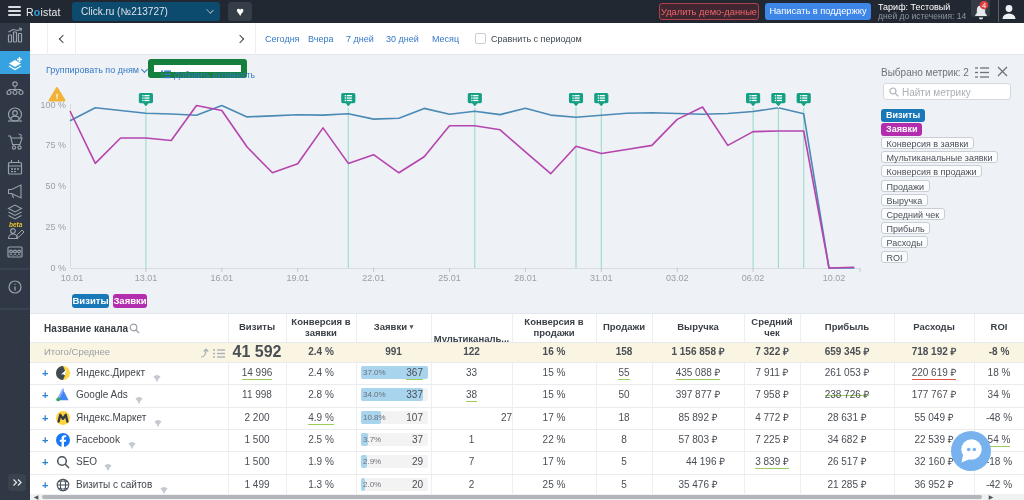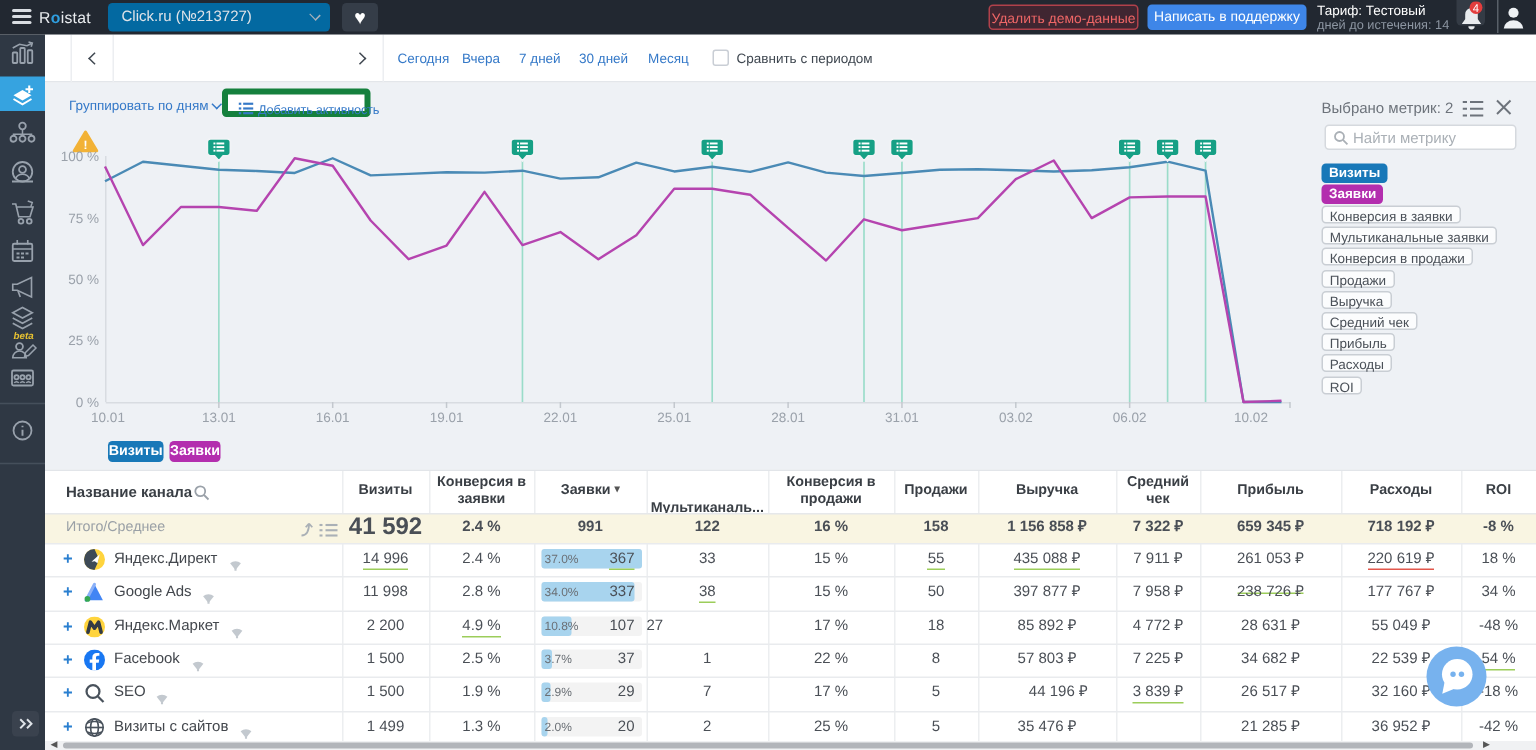--- a/index.html
+++ b/index.html
@@ -4,21 +4,21 @@
 <style>
 * { margin:0; padding:0; box-sizing:border-box; }
 html,body { width:1024px; height:500px; overflow:hidden; font-family:"Liberation Sans",sans-serif; background:#eef1f5; }
 .abs { position:absolute; }
 
 #topbar { position:absolute; left:0; top:0; width:1024px; height:23px; background:#222831; z-index:30; }
 #burger { position:absolute; left:8px; top:6px; width:13px; height:11px; }
 #burger div { height:1.6px; background:#d9dde2; margin-bottom:2.6px; border-radius:1px;}
 #logo { position:absolute; left:26px; top:5.5px; color:#e8ebee; font-size:10.5px; font-weight:400; letter-spacing:0.2px;}
 #logo .o { color:#2f9fe0; font-weight:600; }
-#projsel { position:absolute; left:72px; top:2px; width:148px; height:19px; background:#0369a1; border-radius:3px; color:#dfe3e8; font-size:10px; line-height:19px; padding-left:9px; }
+#projsel { position:absolute; left:72px; top:2px; width:148px; height:19px; background:#0c4a6e; border-radius:3px; color:#dfe3e8; font-size:10px; line-height:19px; padding-left:9px; }
 #projsel .chev { position:absolute; right:7px; top:7px; width:6px; height:6px; border-right:1.5px solid #aab2bb; border-bottom:1.5px solid #aab2bb; transform:rotate(45deg) scale(1,.8); transform-origin:center; margin-top:-2px;}
 #heartbox { position:absolute; left:228px; top:2px; width:24px; height:19px; background:#353d48; border-radius:3px; text-align:center; color:#fff; font-size:13px; line-height:19px;}
 .tbtn { position:absolute; top:3px; height:17px; border-radius:3px; font-size:9.3px; line-height:16px; text-align:center; white-space:nowrap; }
 #delbtn { left:659px; width:100px; background:#402631; border:1px solid #b0414b; color:#e66; }
 #supbtn { left:765px; width:106px; background:#3e86e8; color:#fff; }
 #tariff { position:absolute; left:878px; top:2.5px; font-size:9px; color:#fff; line-height:9.5px;}
 #tariff .sub { color:#8d96a2; font-size:8.5px; }
 </style>
 </head>
 <body>
@@ -149,21 +149,21 @@
   <a class="qlink" style="left:402px;">Месяц</a>
   <span class="abs" style="left:445px;top:10px;width:11px;height:11px;border:1px solid #c9ced5;border-radius:2px;background:#fff;"></span>
   <span class="abs" style="left:461px;top:11px;font-size:9px;color:#3f4750;white-space:nowrap;">Сравнить с периодом</span>
 </div>
 <style>
 .qlink { position:absolute; top:11px; font-size:9px; color:#3579c8; text-decoration:none; white-space:nowrap; }
 </style>
 <div id="row2">
   <span class="abs" style="left:46px;top:65px;font-size:9px;color:#3579c8;white-space:nowrap;">Группировать по дням</span>
   <span class="abs" style="left:142px;top:67px;width:5px;height:5px;border-right:1.3px solid #3579c8;border-bottom:1.3px solid #3579c8;transform:rotate(45deg);"></span>
-  <div class="abs" style="left:148px;top:59px;width:99px;height:19px;background:#fff;border:4px solid #15803d;border-radius:3px;">
+  <div class="abs" style="left:148px;top:59px;width:99px;height:19px;background:#fff;border:6px solid #15803d;border-radius:3px;">
     <svg style="position:absolute;left:7px;top:5px" width="10" height="9" viewBox="0 0 11 10">
         <rect x="0" y="0.5" width="2" height="1.6" fill="#3579c8"></rect>
         <rect x="0" y="4" width="2" height="1.6" fill="#3579c8"></rect>
         <rect x="0" y="7.5" width="2" height="1.6" fill="#3579c8"></rect>
         <rect x="3.4" y="0.5" width="7.6" height="1.6" fill="#3579c8"></rect>
         <rect x="3.4" y="4" width="7.6" height="1.6" fill="#3579c8"></rect>
         <rect x="3.4" y="7.5" width="7.6" height="1.6" fill="#3579c8"></rect>
       </svg>
     <span style="position:absolute;left:20px;top:4.5px;font-size:8.5px;letter-spacing:-0.15px;color:#3579c8;white-space:nowrap;">Добавить активность</span>
   </div>
@@ -467,21 +467,21 @@
 <div class="abs" style="left:153px;top:412.6px;"><svg width="10" height="10" viewBox="0 0 10 10" fill="#c3c9cf">
       <path d="M5 9 L1.4 4.5 A5.5 5.5 0 0 1 8.6 4.5 z"></path>
       <rect x="4.3" y="5.5" width="1.4" height="4" fill="#c3c9cf"></rect>
     </svg></div>
 <div class="abs" style="left:228px;top:406.6px;width:58px;height:22.3px;text-align:center;line-height:22.3px;font-size:10px;color:#4a4f56;"><span style="padding-bottom:1px;">2 200</span></div>
 <div class="abs" style="left:286px;top:406.6px;width:70px;height:22.3px;text-align:center;line-height:22.3px;font-size:10px;color:#4a4f56;"><span style="border-bottom:1px solid #9ccd5a;padding-bottom:1px;">4.9 %</span></div>
 <div class="abs" style="left:361px;top:410.6px;width:67px;height:13px;background:#f3f3f3;border-radius:2px;"></div>
 <div class="abs" style="left:361px;top:410.6px;width:20px;height:13px;background:#a8d4ee;border-radius:2px;"></div>
 <div class="abs" style="left:363px;top:406.6px;height:22.3px;line-height:22.3px;font-size:8px;color:#6b7076;">10.8%</div>
 <div class="abs" style="right:601px;top:406.6px;height:22.3px;line-height:22.3px;font-size:10px;color:#4a4f56;">107</div>
-<div class="abs" style="left:431px;top:406.6px;width:81px;height:22.3px;text-align:left;line-height:22.3px;font-size:10px;color:#4a4f56;"><span style="padding-bottom:1px;">27</span></div>
+<div class="abs" style="left:431px;top:406.6px;width:81px;height:22.3px;text-align:right;line-height:22.3px;font-size:10px;color:#4a4f56;"><span style="padding-bottom:1px;">27</span></div>
 <div class="abs" style="left:512px;top:406.6px;width:84px;height:22.3px;text-align:center;line-height:22.3px;font-size:10px;color:#4a4f56;"><span style="padding-bottom:1px;">17 %</span></div>
 <div class="abs" style="left:596px;top:406.6px;width:56px;height:22.3px;text-align:center;line-height:22.3px;font-size:10px;color:#4a4f56;"><span style="padding-bottom:1px;">18</span></div>
 <div class="abs" style="left:652px;top:406.6px;width:92px;height:22.3px;text-align:center;line-height:22.3px;font-size:10px;color:#4a4f56;"><span style="padding-bottom:1px;">85 892 ₽</span></div>
 <div class="abs" style="left:744px;top:406.6px;width:56px;height:22.3px;text-align:center;line-height:22.3px;font-size:10px;color:#4a4f56;"><span style="padding-bottom:1px;">4 772 ₽</span></div>
 <div class="abs" style="left:800px;top:406.6px;width:94px;height:22.3px;text-align:center;line-height:22.3px;font-size:10px;color:#4a4f56;"><span style="padding-bottom:1px;">28 631 ₽</span></div>
 <div class="abs" style="left:894px;top:406.6px;width:80px;height:22.3px;text-align:center;line-height:22.3px;font-size:10px;color:#4a4f56;"><span style="padding-bottom:1px;">55 049 ₽</span></div>
 <div class="abs" style="left:974px;top:406.6px;width:50px;height:22.3px;text-align:center;line-height:22.3px;font-size:10px;color:#4a4f56;"><span style="padding-bottom:1px;">-48 %</span></div>
 <div class="abs" style="left:30px;top:428.9px;width:994px;height:1px;background:#e9ebee;"></div>
 <div class="abs" style="left:42px;top:435.9px;width:9px;height:9px;color:#2a7fd0;font-size:11px;line-height:9px;font-weight:bold;">+</div>
 <div class="abs" style="left:56px;top:432.9px;width:14px;height:14px;"><svg width="14" height="14" viewBox="0 0 14 14">

